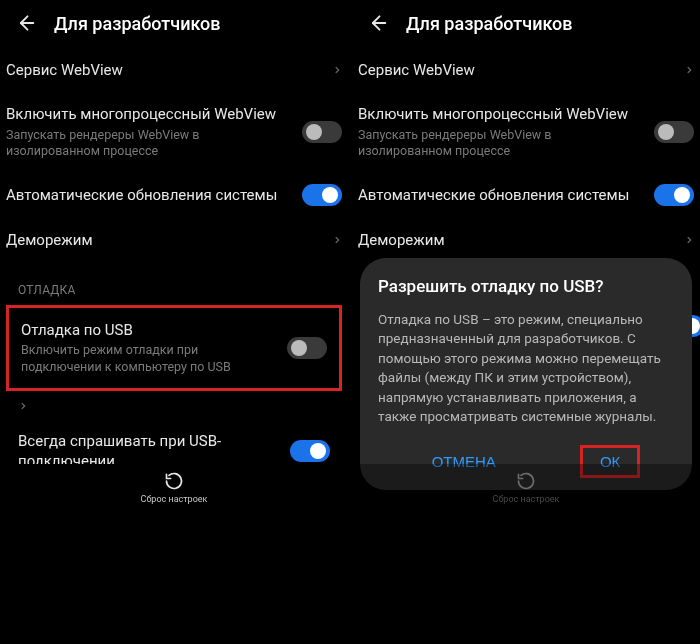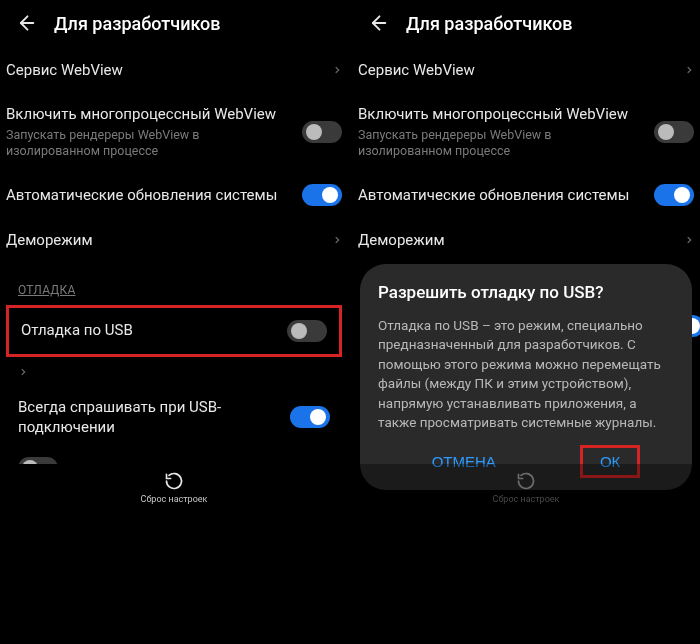--- a/index.html
+++ b/index.html
@@ -85,21 +85,20 @@
   }
   .toggle.off { background: #3a3a3a; }
   .toggle.off .knob { left: 4px; background: #bbb; }
   .toggle.on { background: #1a73e8; }
   .toggle.on .knob { right: 4px; background: #fff; }
   .section-label {
     color: #7a7a7a;
     font-size: 12px;
     padding: 20px 18px 8px 18px;
     letter-spacing: 0.2px;
-    text-decoration: underline;
   }
   .highlight-box {
     border: 3px solid #d62424;
     margin: 0 6px;
     padding: 8px 12px;
   }
   .highlight-box .row { padding: 4px 0 4px 0; }
   .bottom-bar {
     position: absolute;
     bottom: 0;
@@ -136,21 +135,21 @@
   .dialog-title {
     color: #fff;
     font-size: 17px;
     font-weight: 500;
     margin-bottom: 14px;
   }
   .dialog-body {
     color: #b8b8b8;
     font-size: 13.5px;
     line-height: 1.45;
-    margin-bottom: 10px;
+    margin-bottom: 16px;
   }
   .dialog-actions {
     display: flex;
     justify-content: center;
     gap: 68px;
     padding: 4px 0;
   }
   .dialog-btn {
     color: #2f9bff;
     font-size: 15px;
@@ -221,20 +220,21 @@
           <polyline points="9 5 16 12 9 19"></polyline>
         </svg>
     </div>
 
     <div class="section-label">ОТЛАДКА</div>
 
     <div class="highlight-box">
       <div class="row">
         <div class="row-texts">
           <div class="row-title">Отладка по USB</div>
+          <div class="row-sub">Включить режим отладки при подключении к компьютеру по USB</div>
         </div>
         <div class="toggle off">
             <div class="knob"></div>
           </div>
       </div>
     </div>
 
     <div class="row tight">
       <svg class="chevron" viewBox="0 0 24 24" fill="none" stroke="#6a6a6a" stroke-width="3">
           <polyline points="9 5 16 12 9 19"></polyline>

